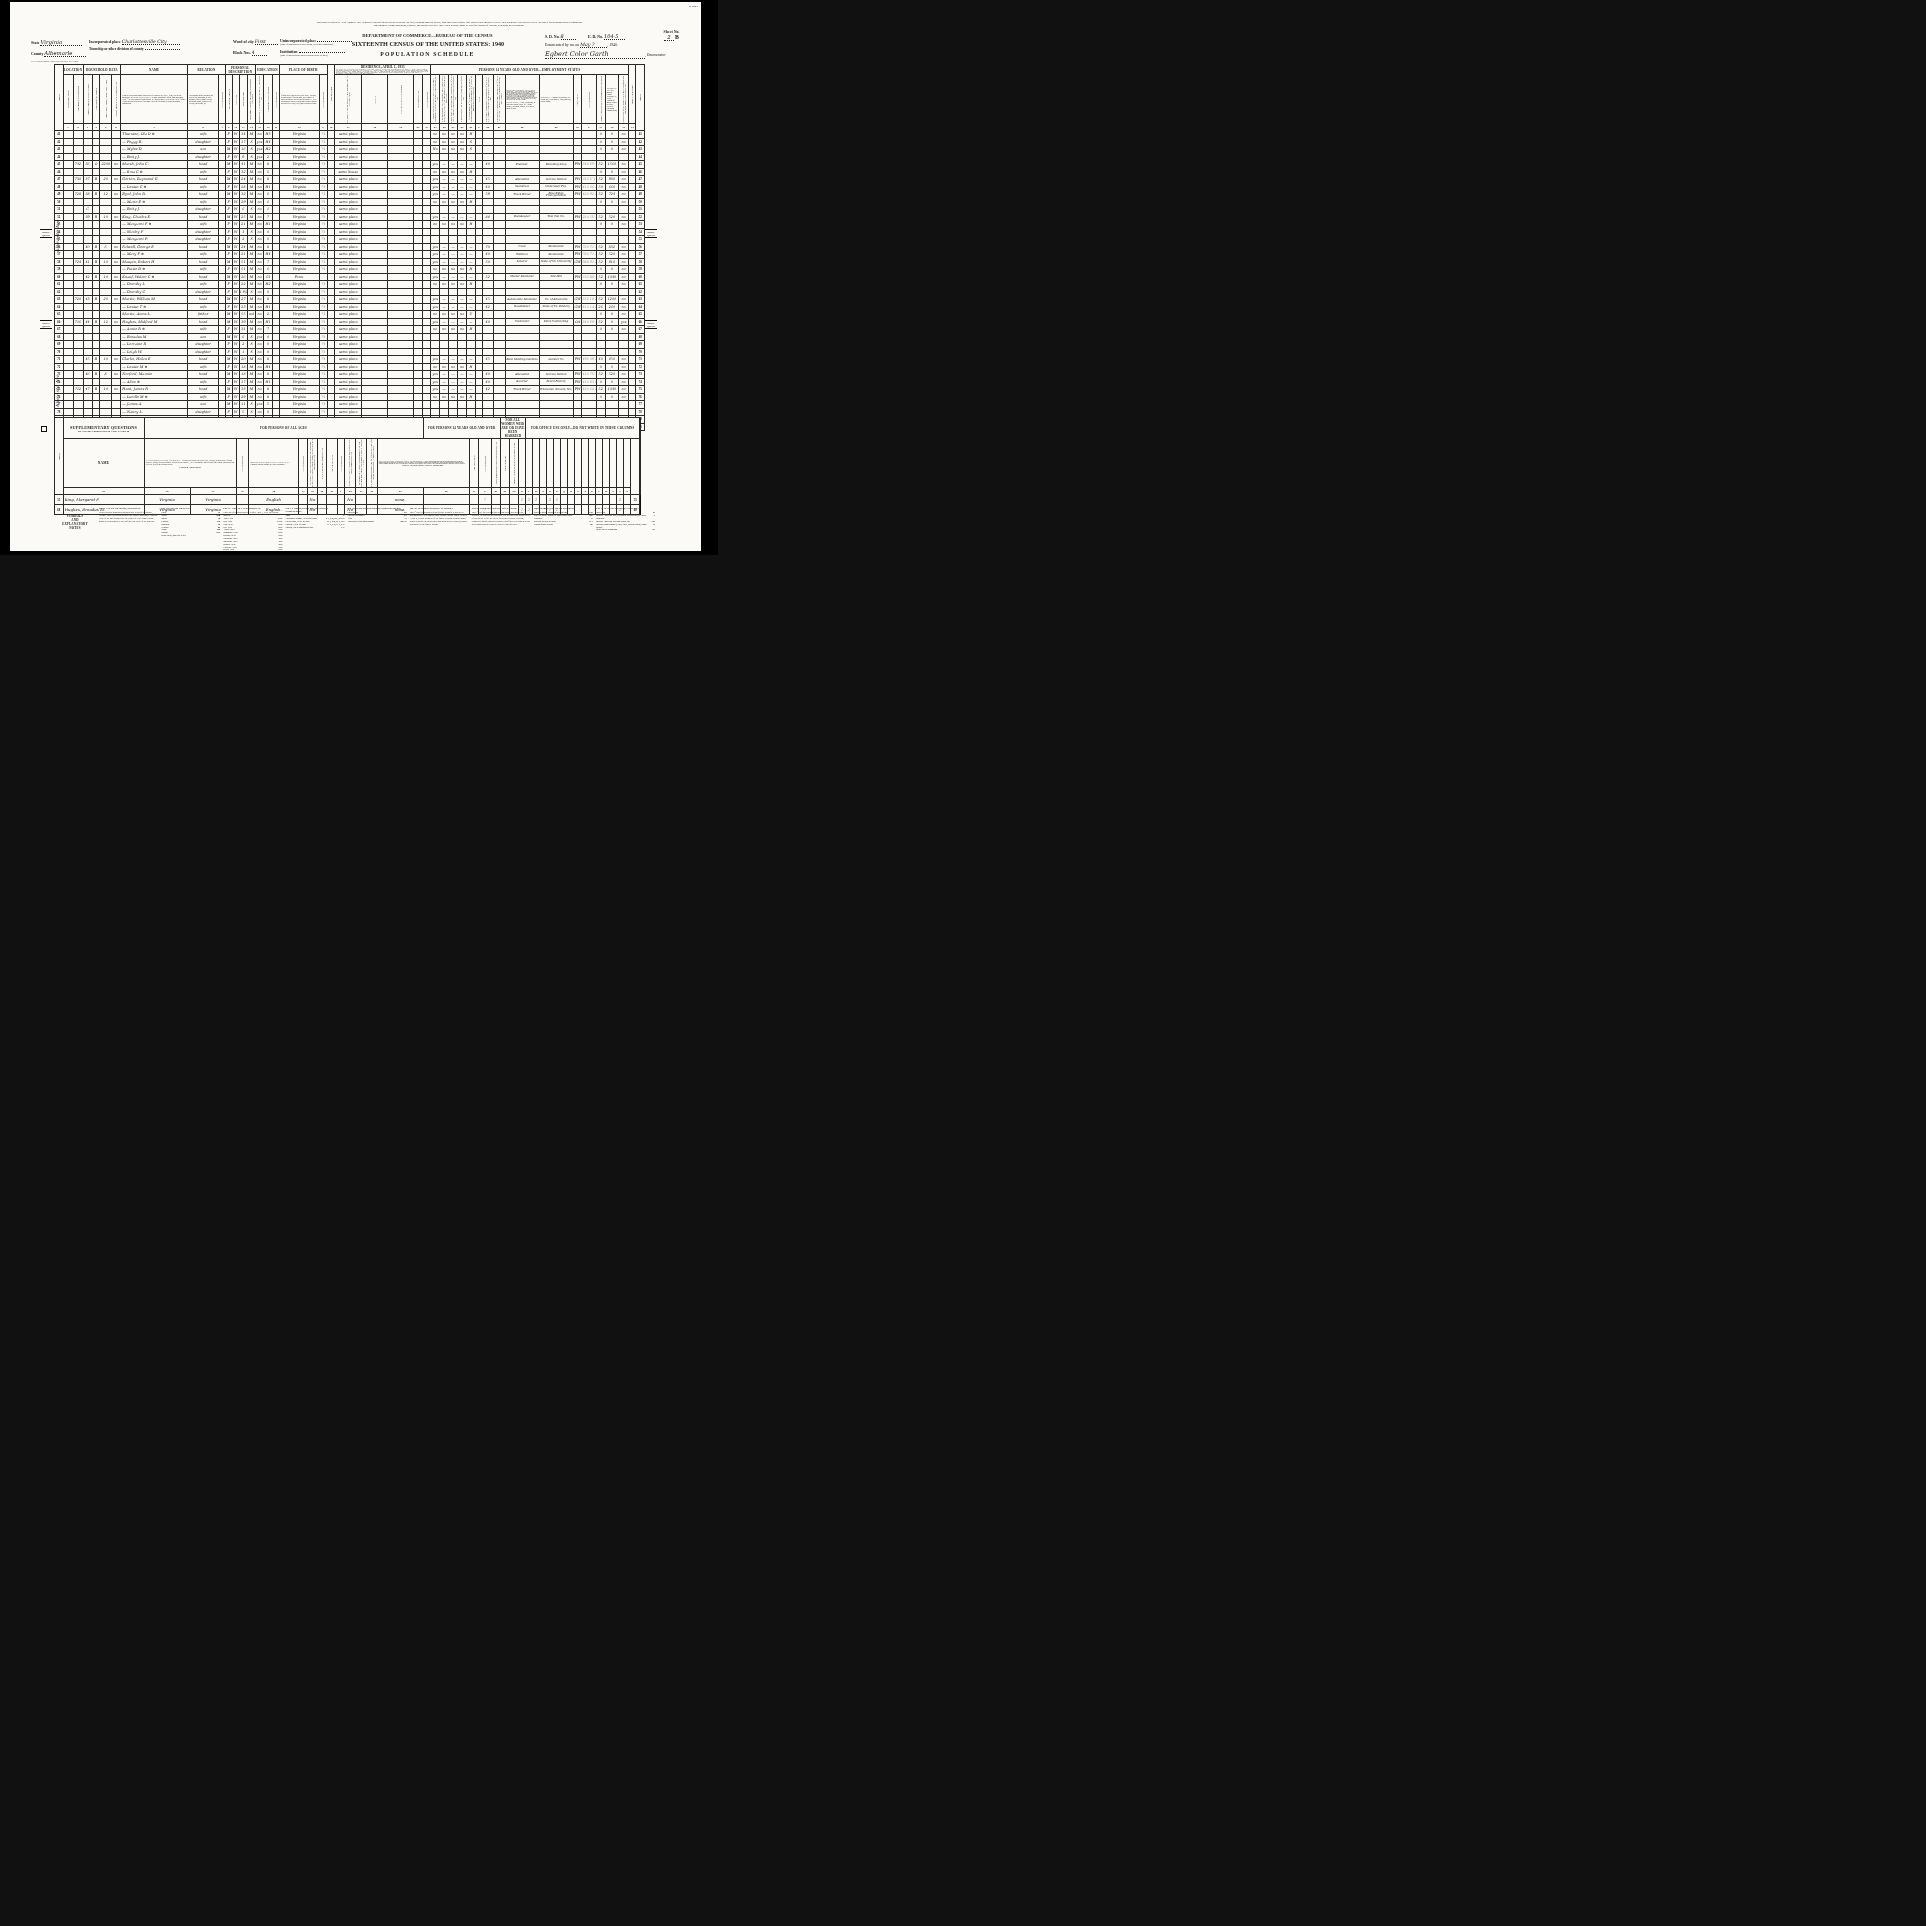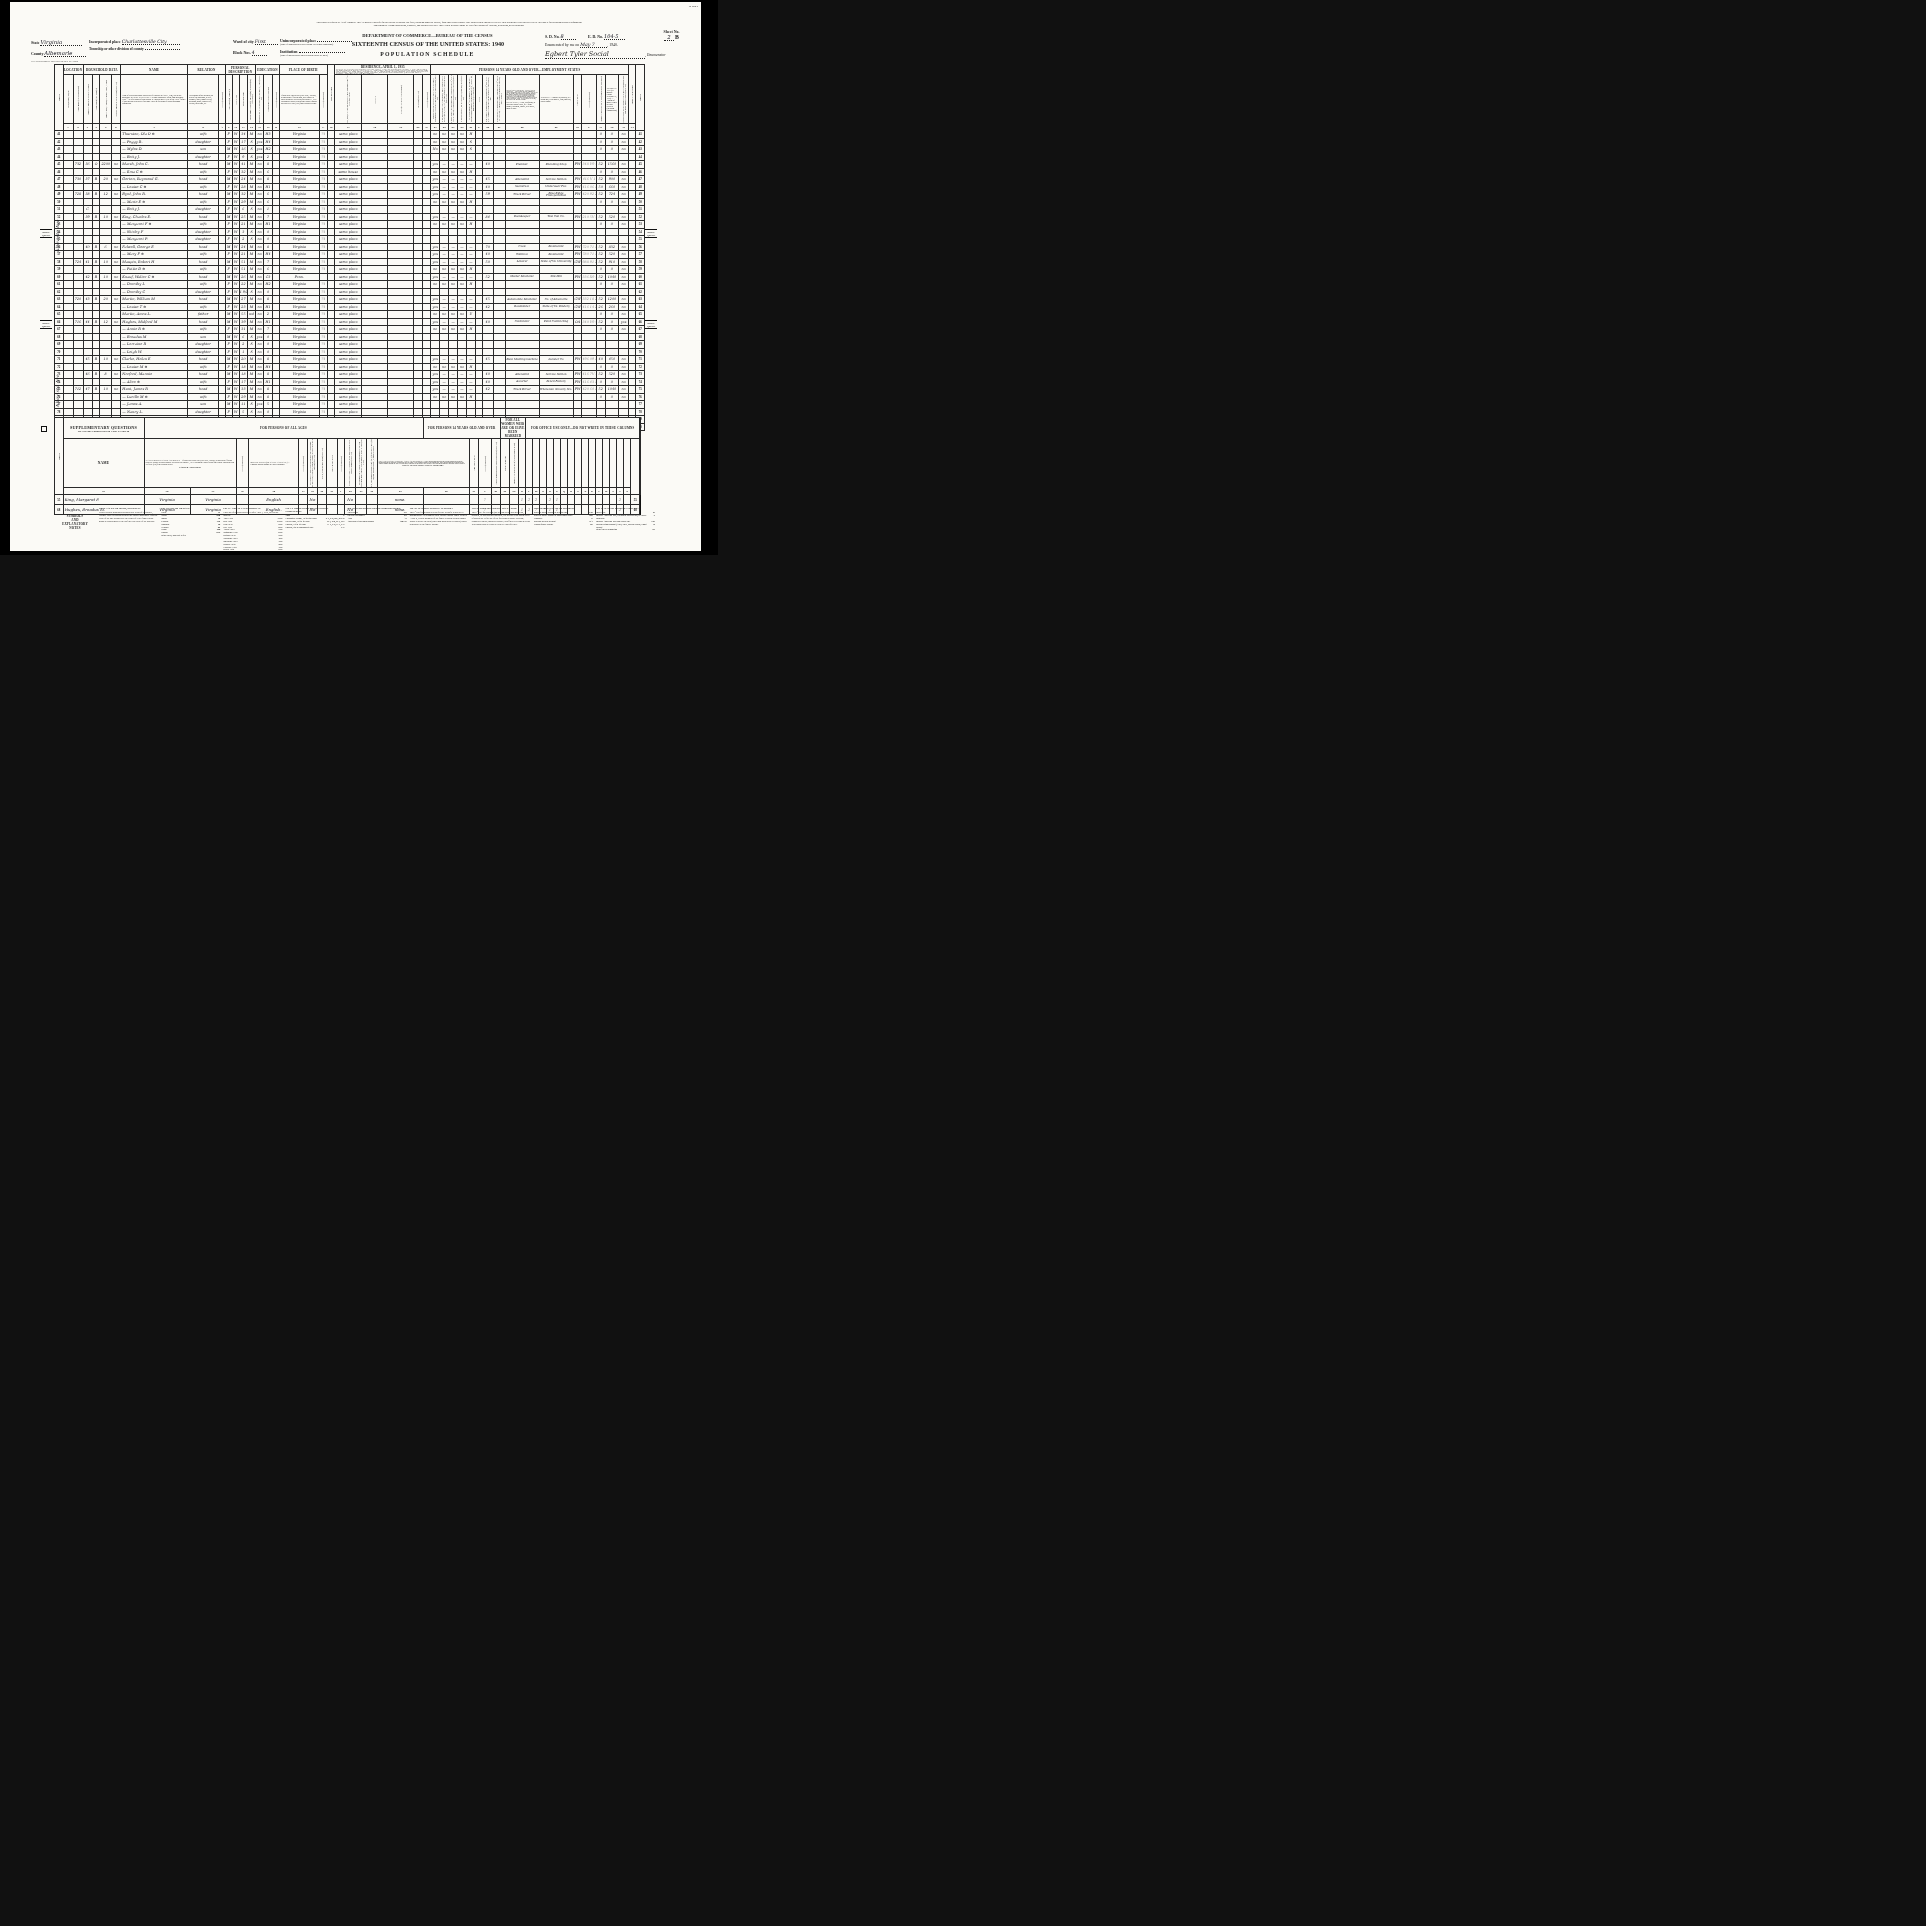--- a/index.html
+++ b/index.html
@@ -68,21 +68,21 @@
     <div class="abs field ctr" style="left:644px;top:28px;width:35px;">
       <span class="b">Sheet No.</span><br>
       <span class="fline hw" style="width:10px;font-size:5.4px;">2</span>
       <span class="b" style="font-size:5.8px;">B</span>
     </div>
     <div class="abs field" style="left:535px;top:40px;width:146px;">
       <span>Enumerated by me on</span>
       <span class="fline hw" style="width:27px;font-size:4.6px;">May 7</span>,
       <span>1940.</span>
       <div style="margin-top:1.5px;">
-        <span class="fline sig" style="width:100px;font-size:6.5px;">Egbert Tyler Social</span>,
+        <span class="fline sig" style="width:100px;font-size:6.5px;">Egbert Color Garth</span>,
         <span style="font-style:italic;">Enumerator</span>
       </div>
     </div>
 
     <div class="abs field" style="left:21px;top:37px;">
       <span class="b">State</span>
       <span class="fline hw" style="width:42px;font-size:5.4px;">Virginia</span>
     </div>
     <div class="abs field" style="left:21px;top:48px;">
       <span class="b">County</span>

